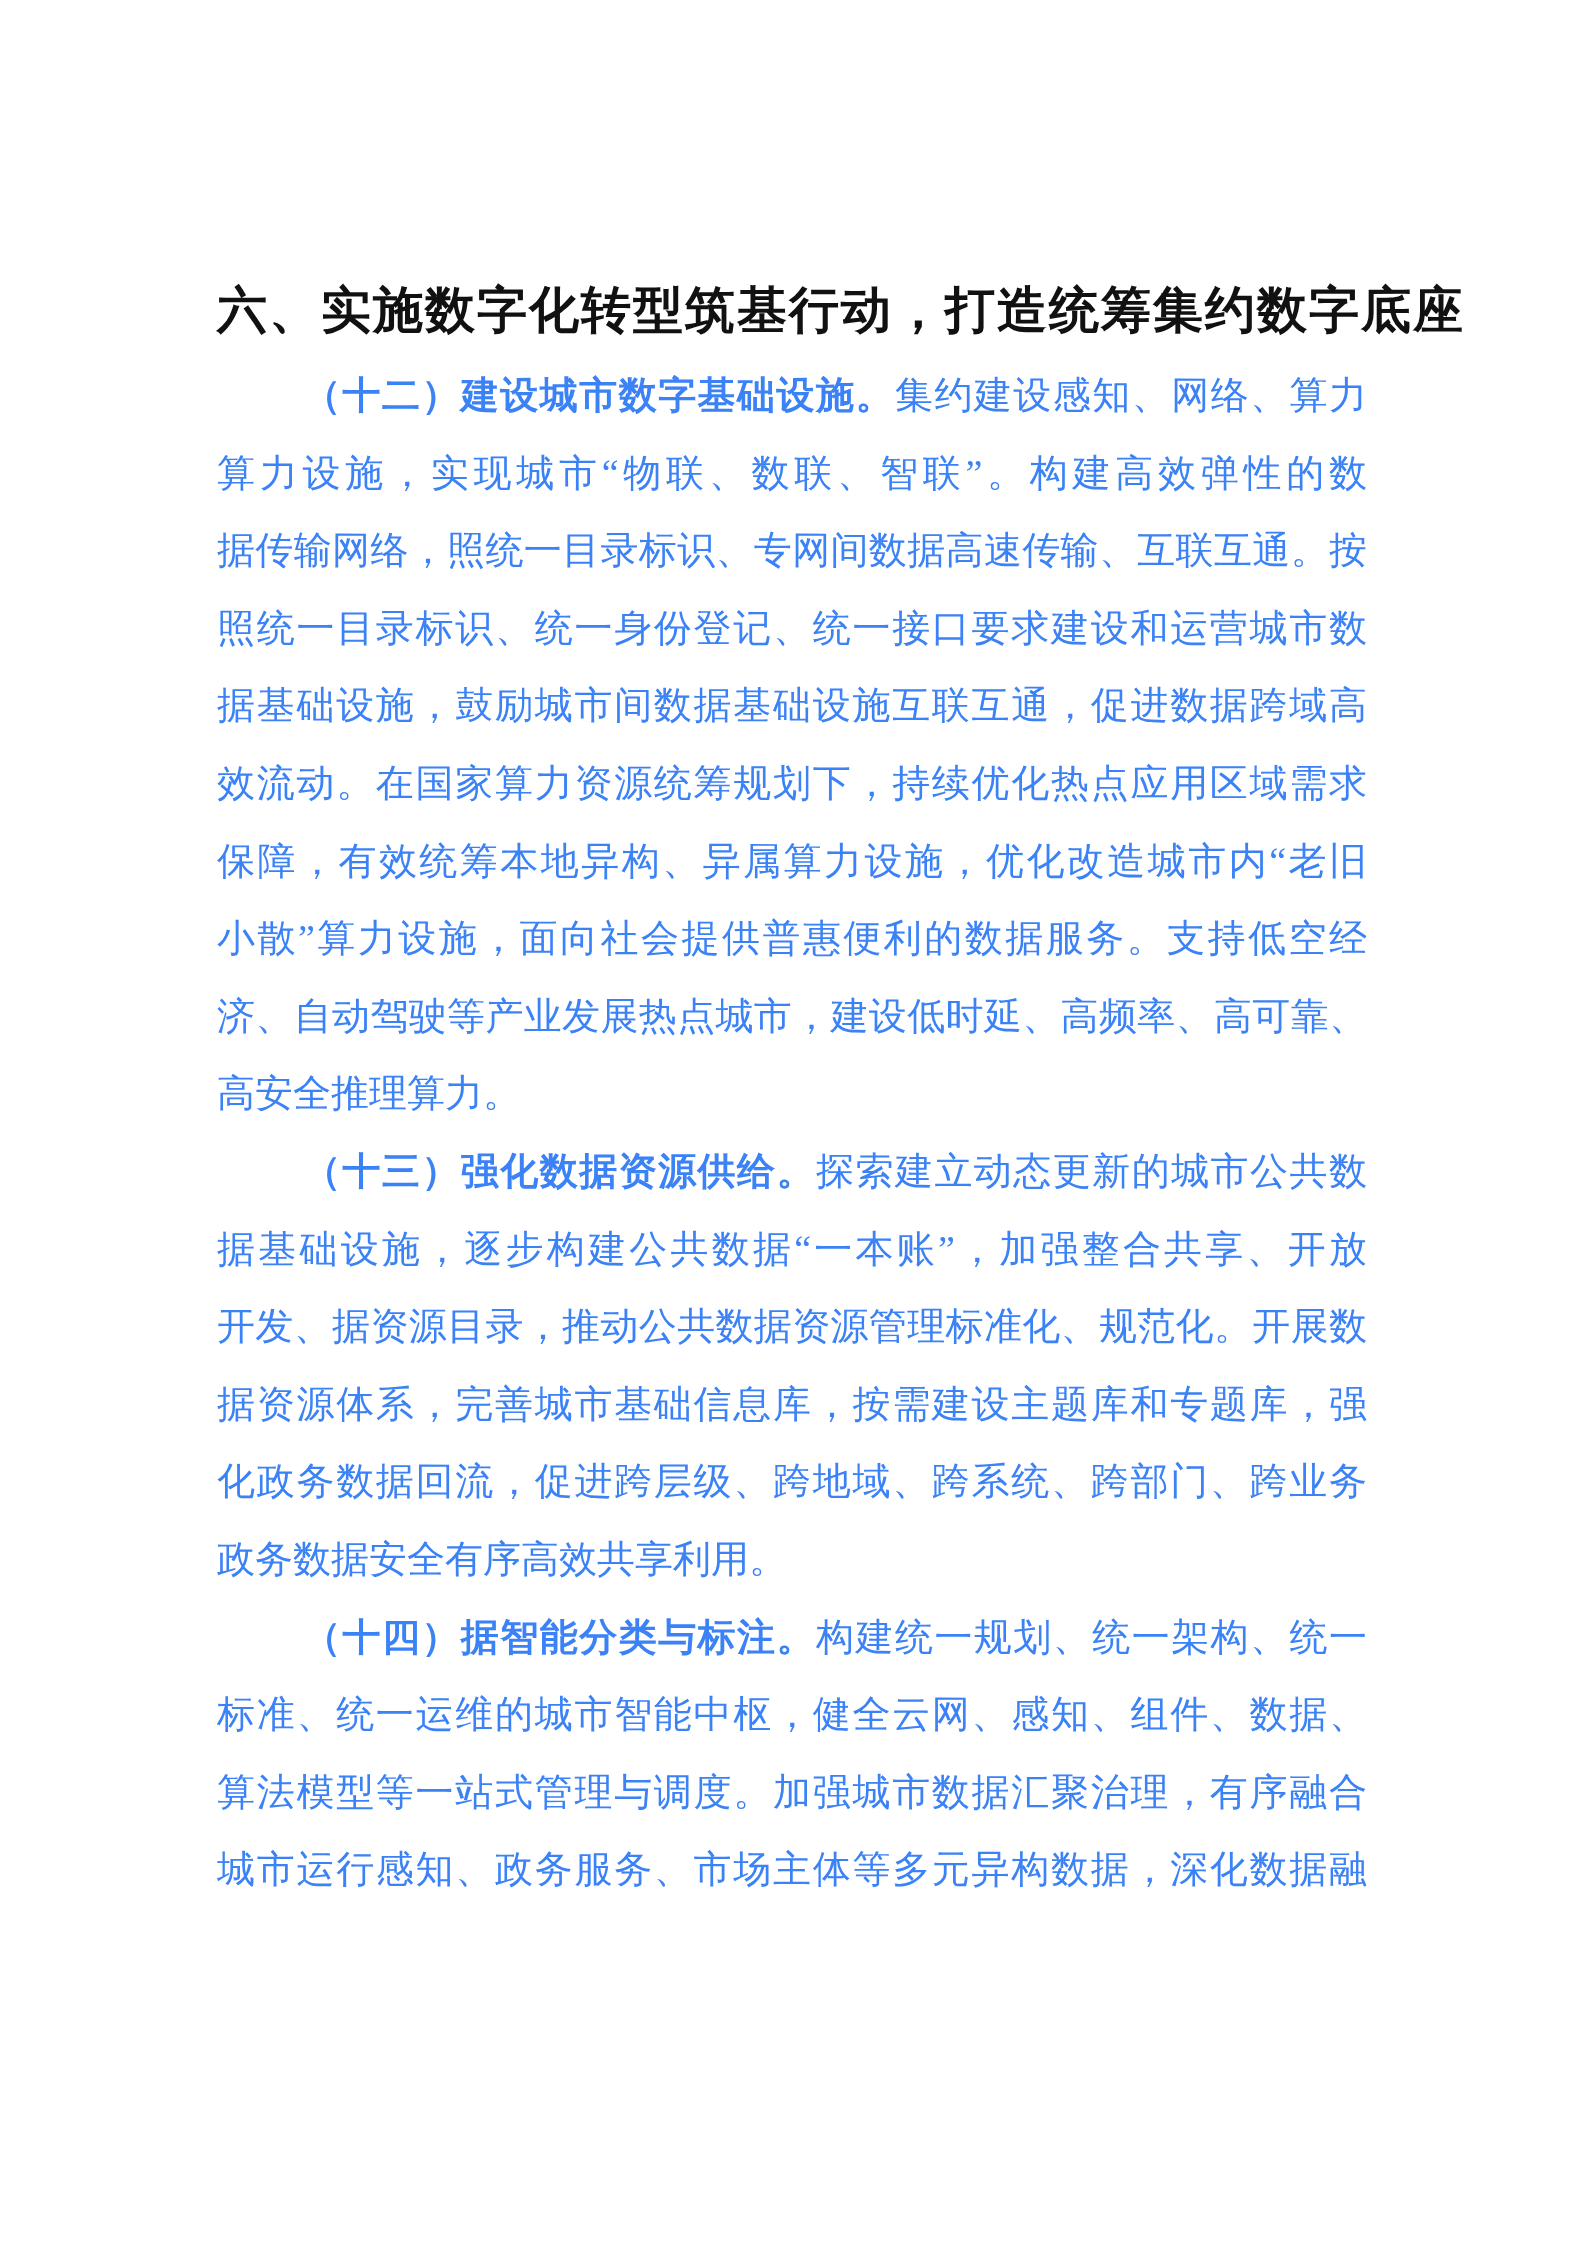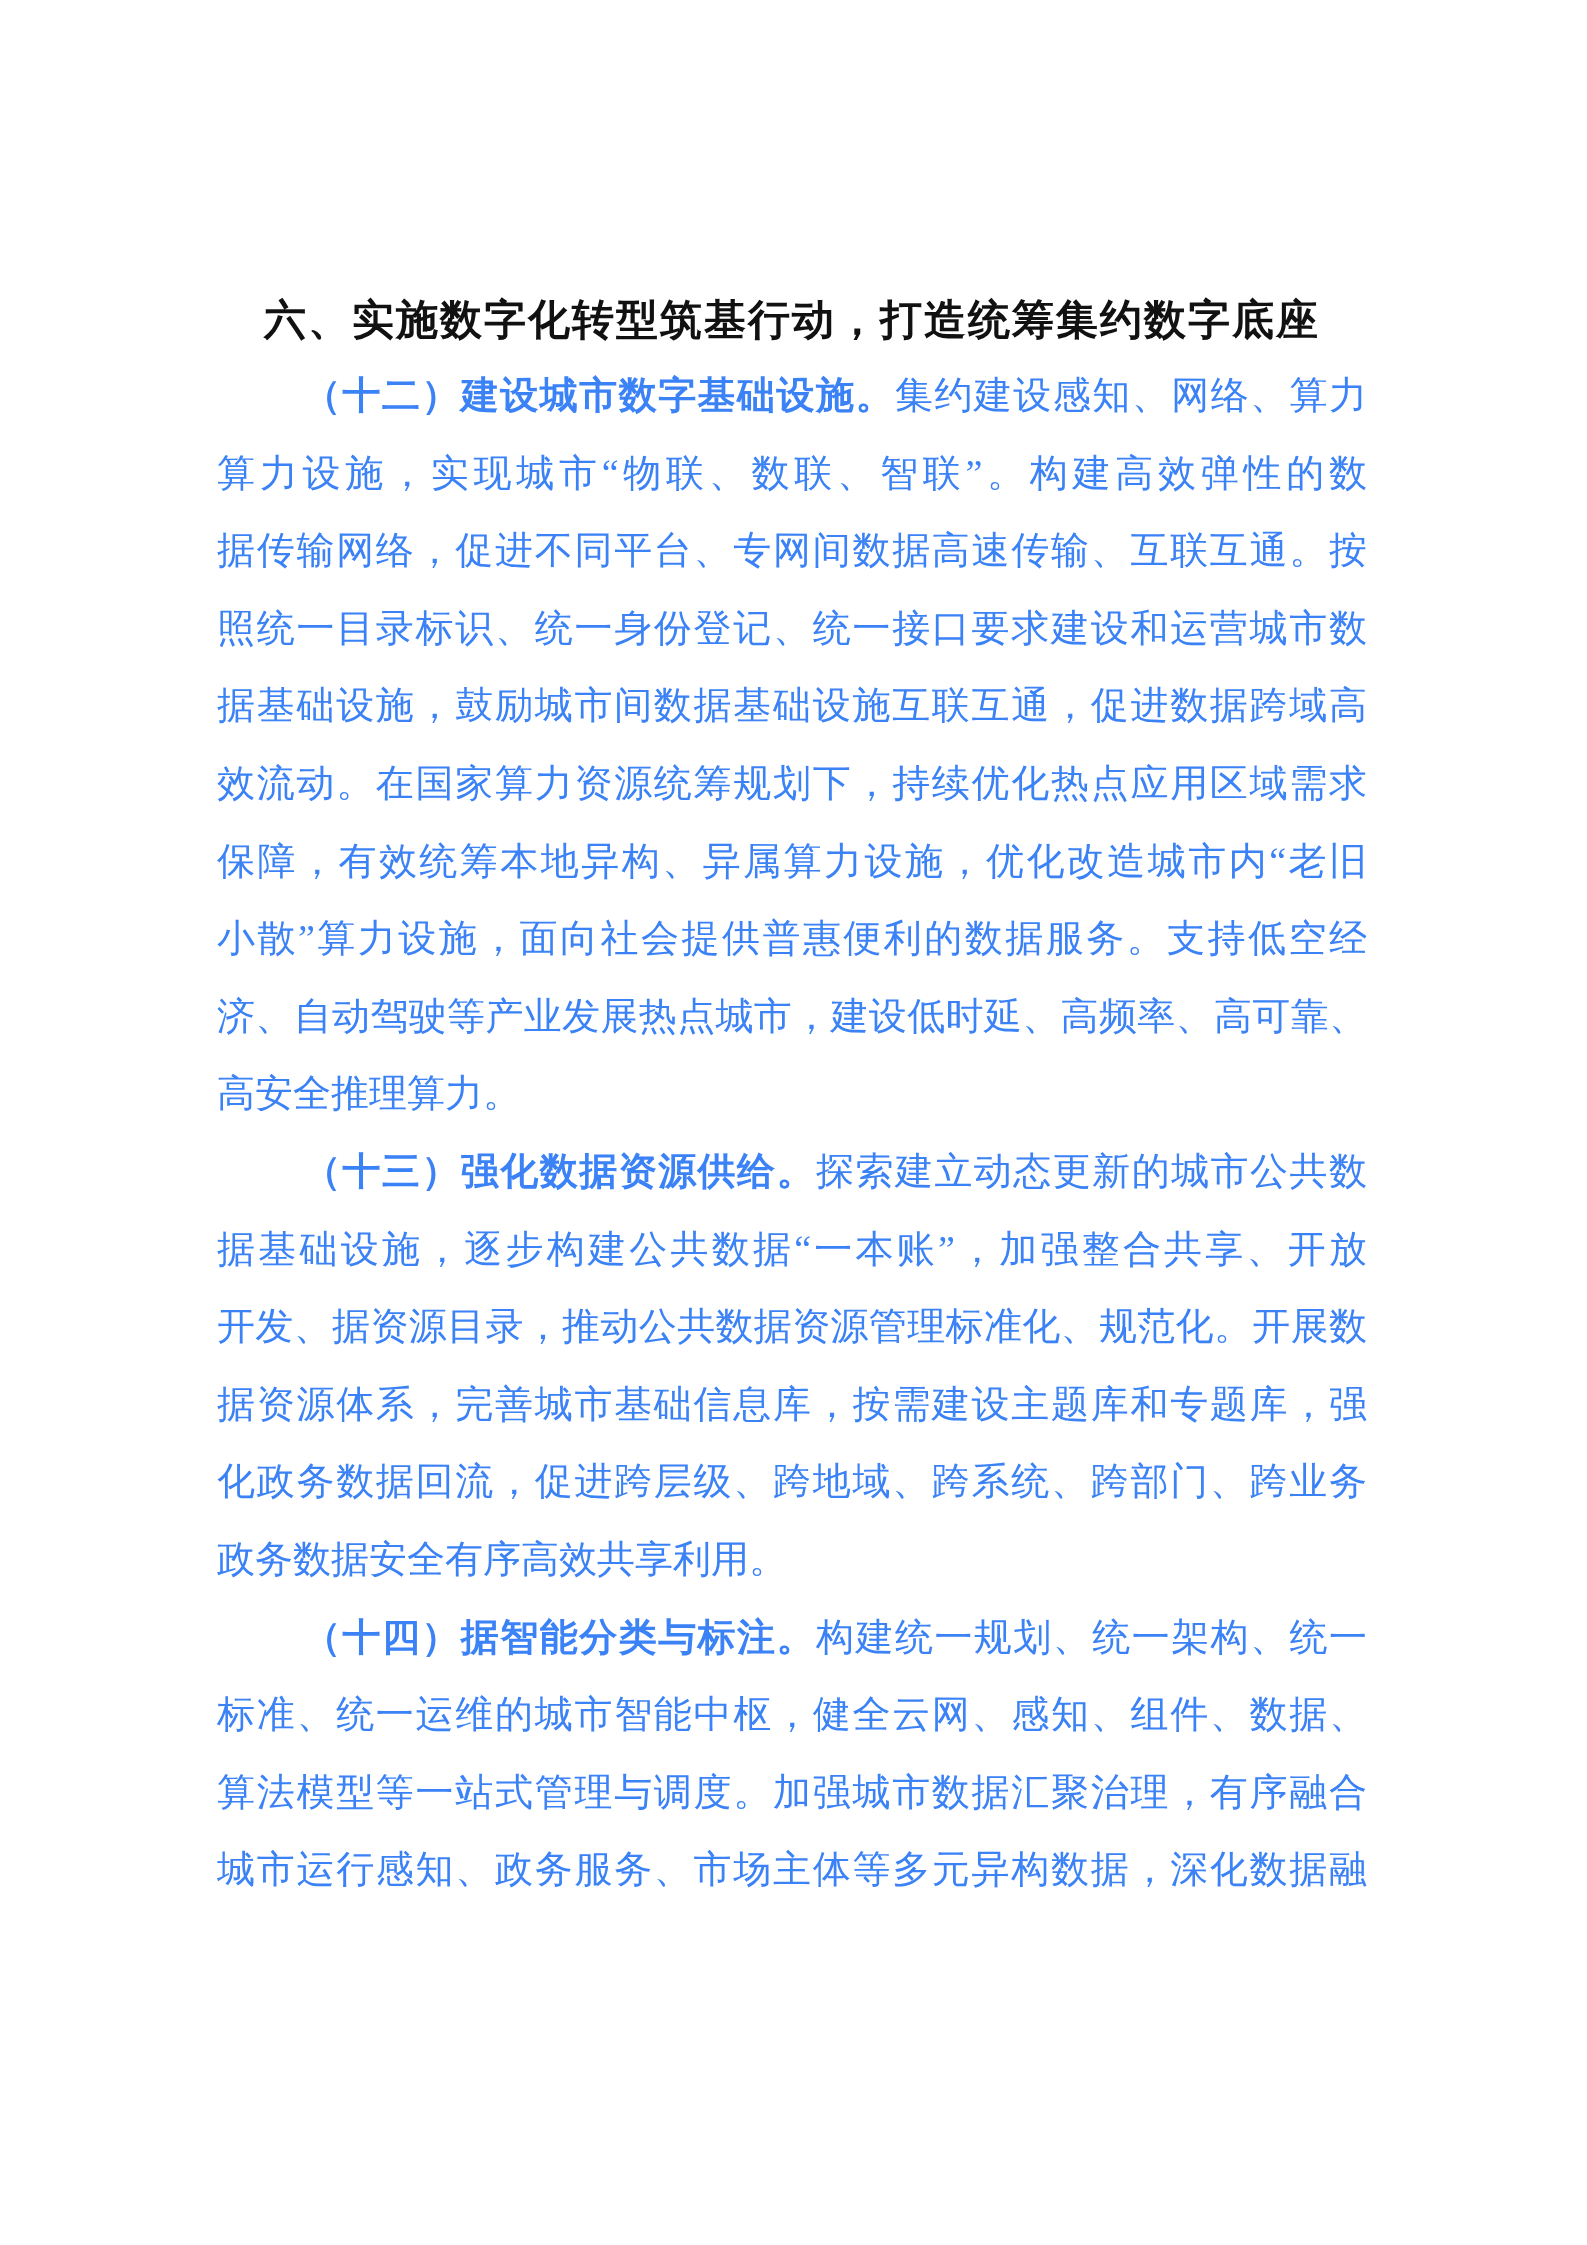--- a/index.html
+++ b/index.html
@@ -11,28 +11,28 @@
     position: relative;
     width: 1587px;
     height: 2245px;
     background: #ffffff;
     overflow: hidden;
     font-family: "Liberation Serif", serif;
     color: #141414;
   }
   .title {
     position: absolute;
-    top: 292px;
+    top: 282px;
     left: 217px;
     width: 1150px;
     margin: 0;
     text-align: center;
     font-family: "Liberation Sans", sans-serif;
     font-weight: 700;
-    font-size: 42px;
+    font-size: 50px;
     line-height: 56px;
     letter-spacing: 2px;
     color: #111111;
     white-space: nowrap;
   }
   .body-text {
     position: absolute;
     top: 357px;
     left: 217px;
     width: 1150px;
@@ -61,21 +61,21 @@
 </head>
 <body>
 
 <div class="page">
 
   <h1 class="title">六、实施数字化转型筑基行动，打造统筹集约数字底座</h1>
 
   <div class="body-text">
     <div class="line indent"><span class="lead">（十二）建设城市数字基础设施。</span><span>集约建设感知、网络、算力</span></div>
     <div class="line"><span>算力设施，实现城市“物联、数联、智联”。构建高效弹性的数</span></div>
-    <div class="line"><span>据传输网络，促进不同平台、专网间数据高速传输、互联互通。按</span></div>
+    <div class="line"><span>据传输网络，照统一目录标识、专网间数据高速传输、互联互通。按</span></div>
     <div class="line"><span>照统一目录标识、统一身份登记、统一接口要求建设和运营城市数</span></div>
     <div class="line"><span>据基础设施，鼓励城市间数据基础设施互联互通，促进数据跨域高</span></div>
     <div class="line"><span>效流动。在国家算力资源统筹规划下，持续优化热点应用区域需求</span></div>
     <div class="line"><span>保障，有效统筹本地异构、异属算力设施，优化改造城市内“老旧</span></div>
     <div class="line"><span>小散”算力设施，面向社会提供普惠便利的数据服务。支持低空经</span></div>
     <div class="line"><span>济、自动驾驶等产业发展热点城市，建设低时延、高频率、高可靠、</span></div>
     <div class="line end"><span>高安全推理算力。</span></div>
     <div class="line indent"><span class="lead">（十三）强化数据资源供给。</span><span>探索建立动态更新的城市公共数</span></div>
     <div class="line"><span>据基础设施，逐步构建公共数据“一本账”，加强整合共享、开放</span></div>
     <div class="line"><span>开发、据资源目录，推动公共数据资源管理标准化、规范化。开展数</span></div>

